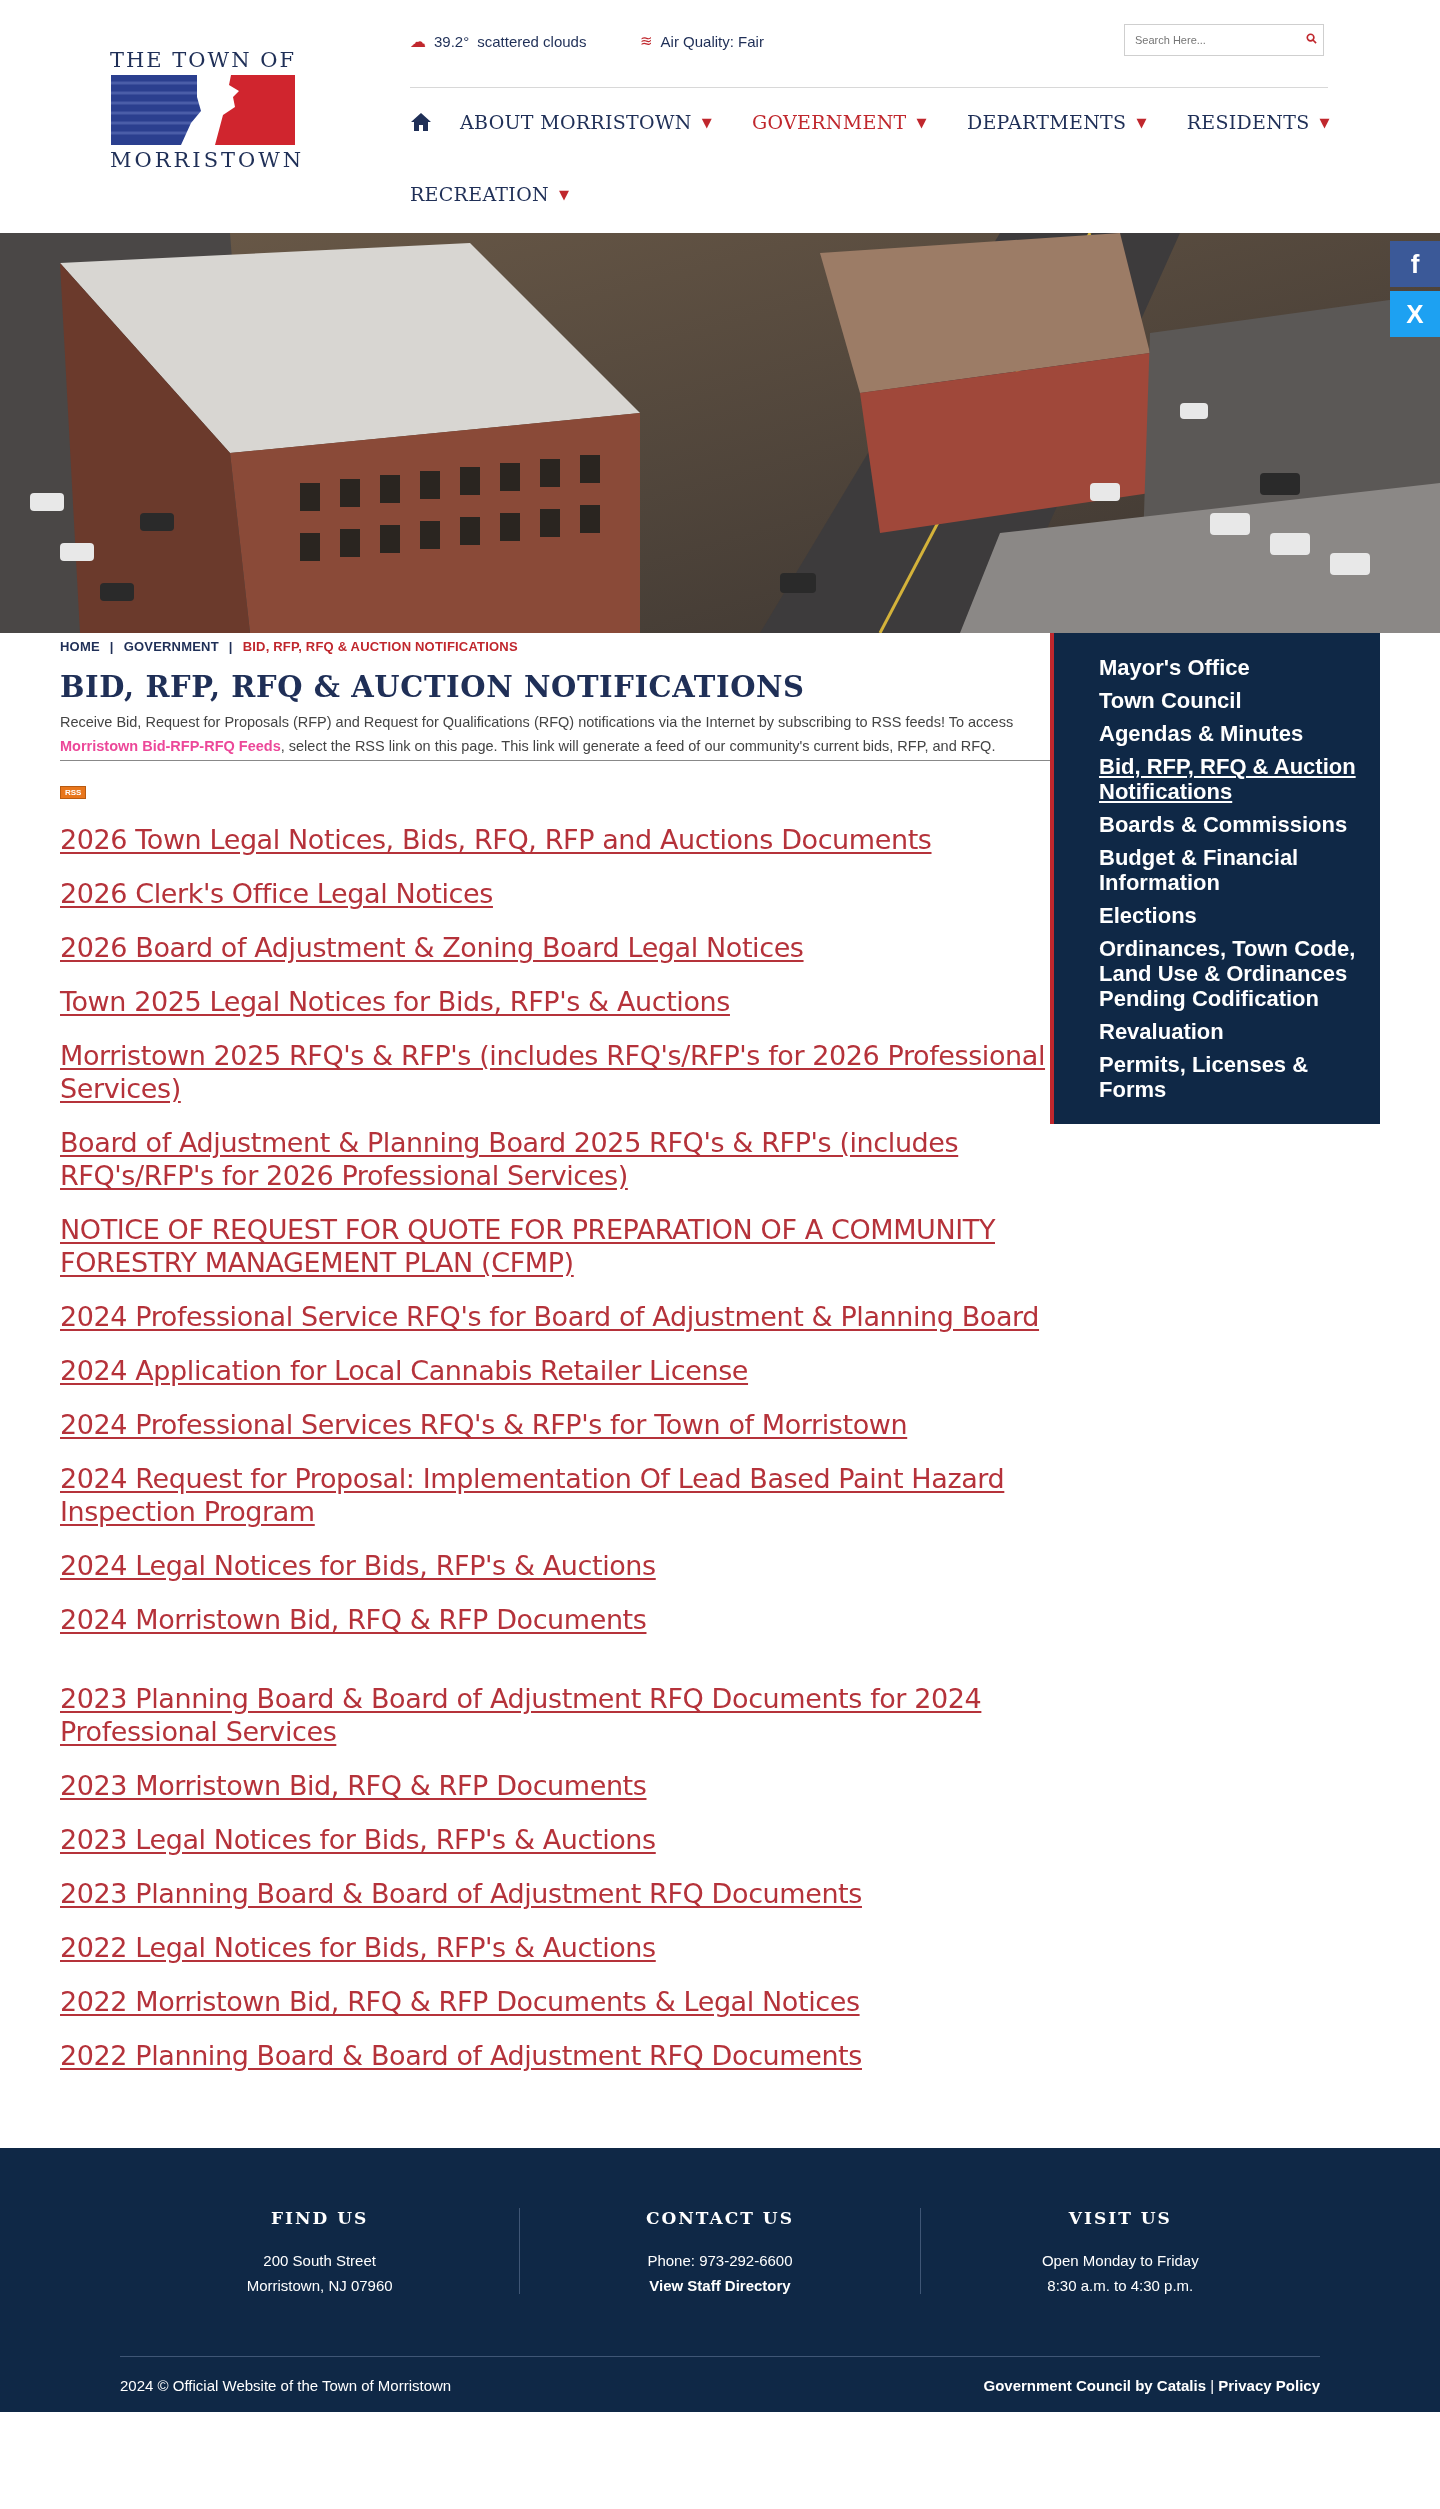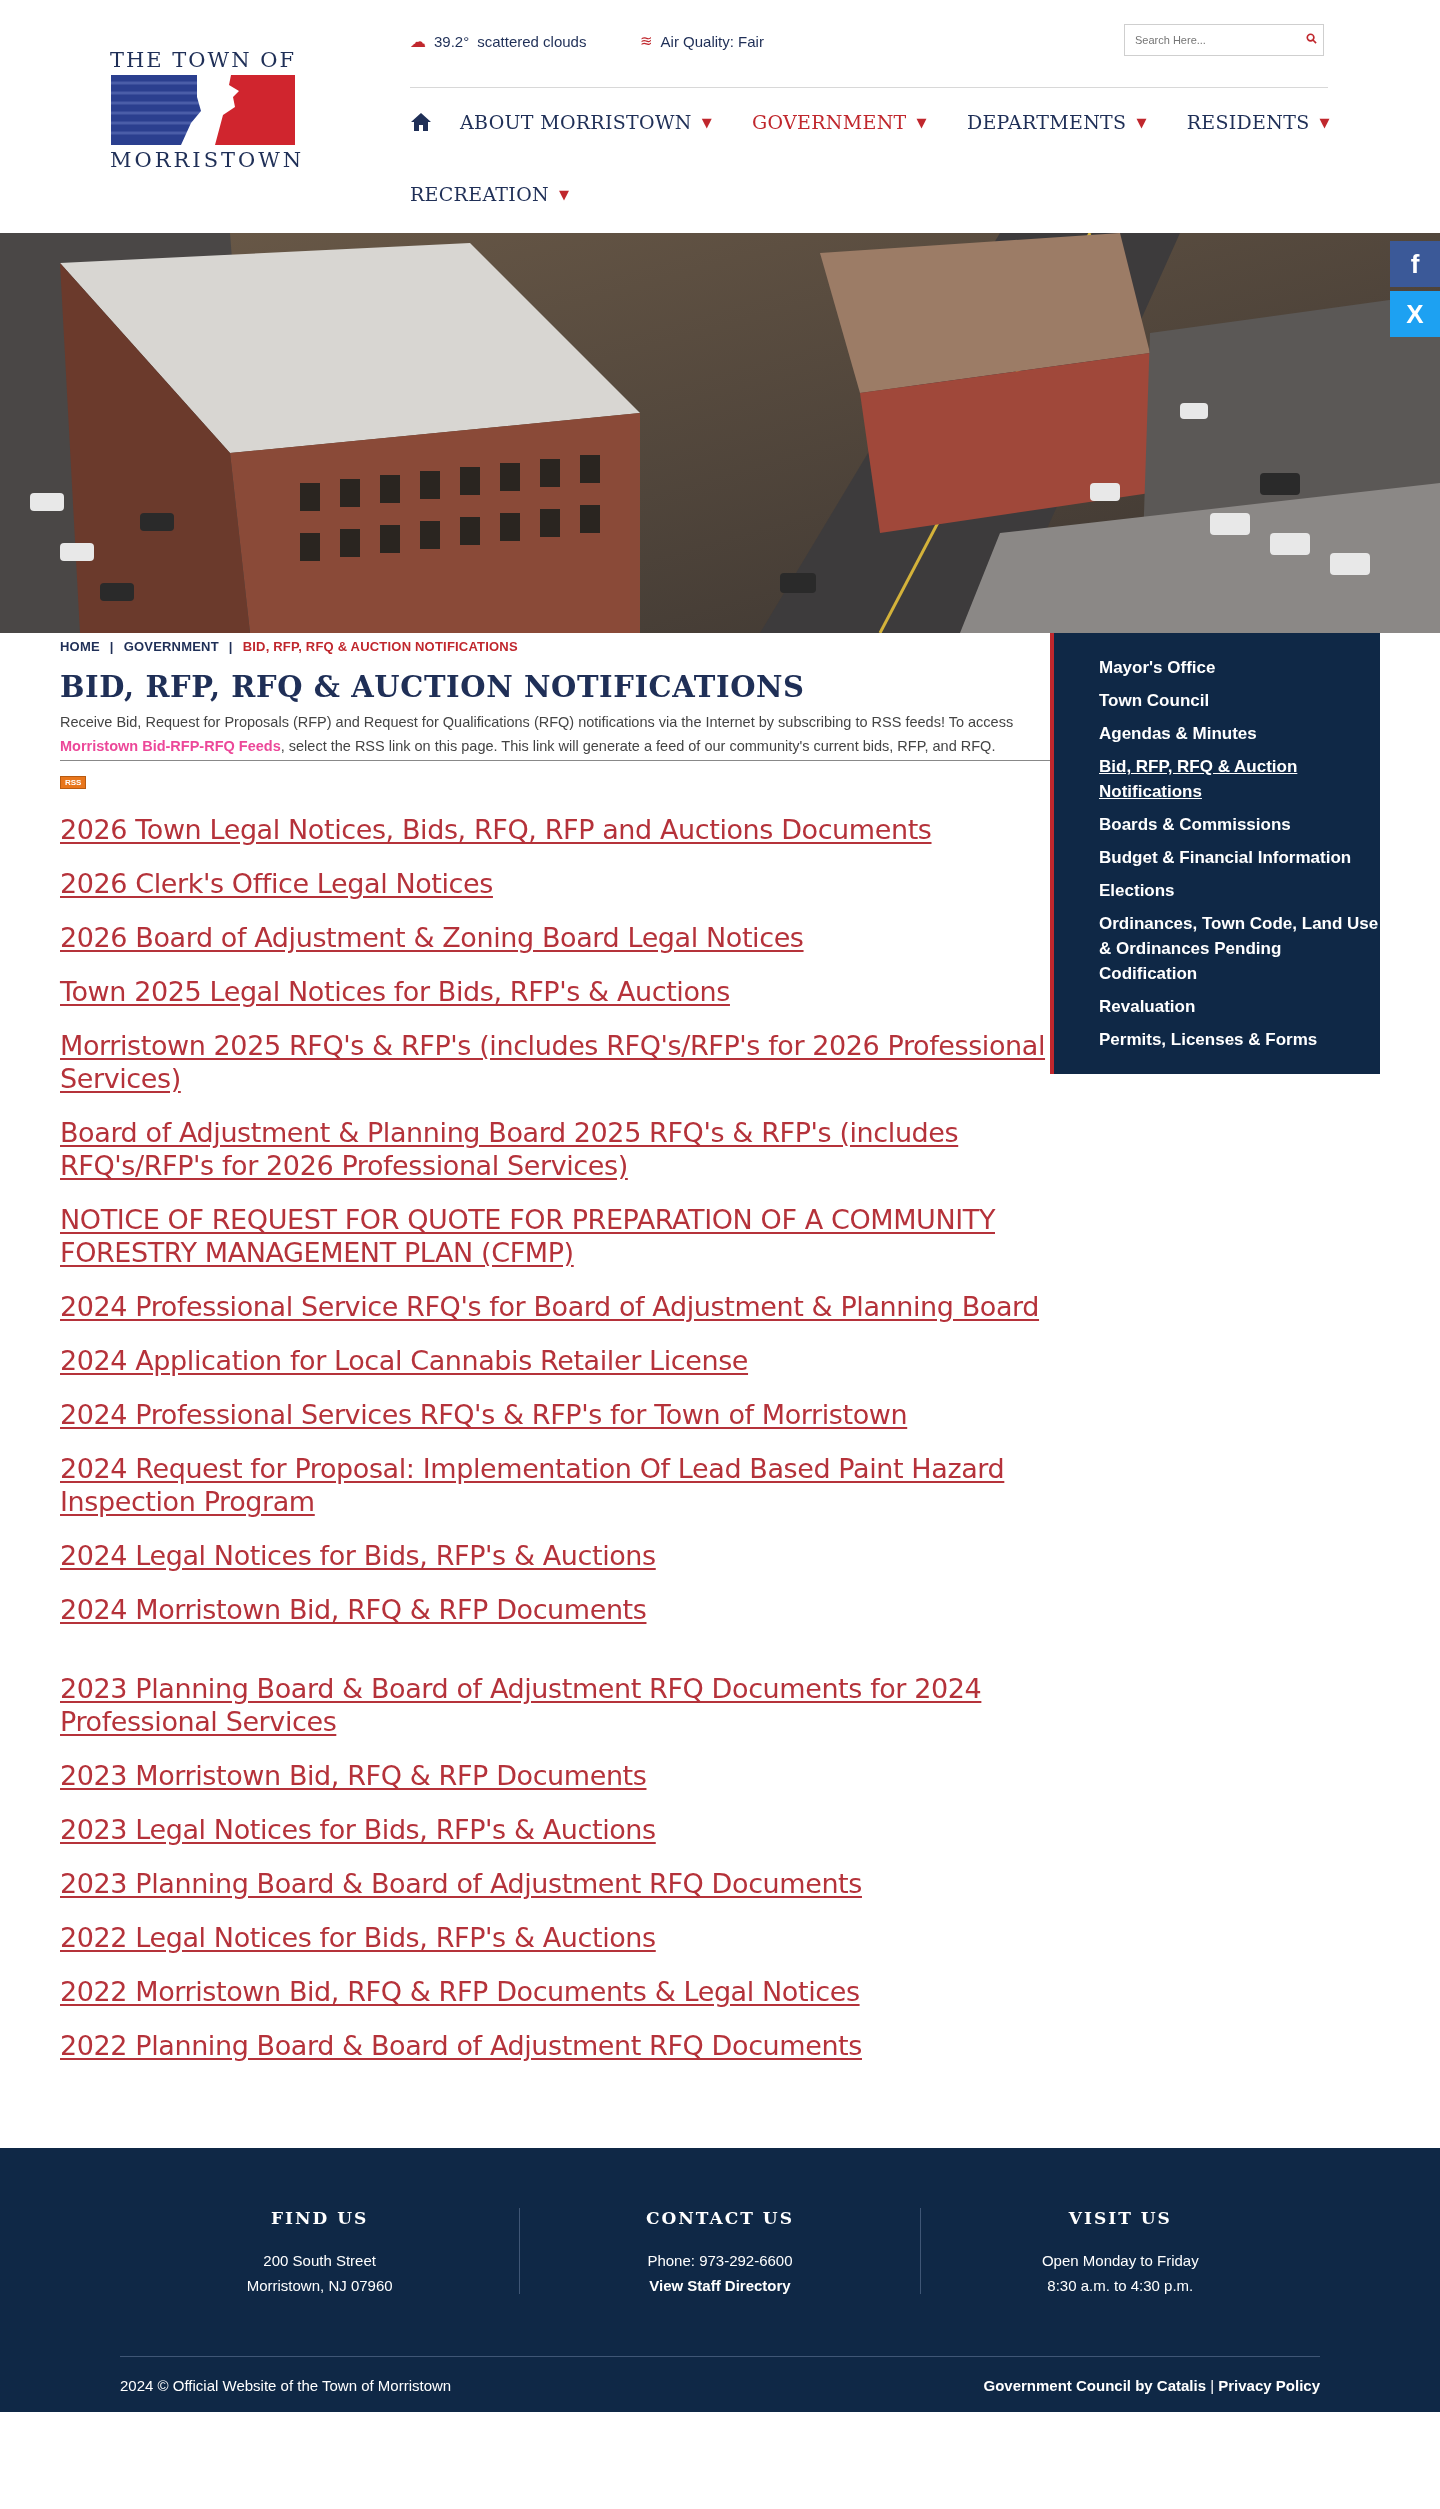--- a/index.html
+++ b/index.html
@@ -41,27 +41,27 @@
 
   
   .content { position: relative; min-height: 1515px; }
   .main { position: absolute; left: 60px; top: 0; width: 990px; }
   .crumbs { margin-top: 6px; font-size: 13px; font-weight: bold; color: #1f2f57; display: flex; gap: 10px; align-items: center; letter-spacing: 0.2px; }
   .crumbs .sep { color: #1f2f57; }
   .crumbs .current { color: #c0272d; }
   .page-title { font-family: "DejaVu Serif", serif; font-size: 29px; color: #1f2f57; margin-top: 16px; letter-spacing: 0.6px; font-weight: bold; }
   .intro { font-size: 14.5px; line-height: 24px; color: #444; margin-top: 6px; padding-bottom: 2px; border-bottom: 1px solid #888; width: 990px; }
   .intro b { color: #ec4899; }
-  .rss { display: inline-block; margin-top: 15px; background: #e8761c; color: #fff; font-size: 8px; font-weight: bold; padding: 1px 4px; border: 1px solid #b85a10; }
+  .rss { display: inline-block; margin-top: 25px; background: #e8761c; color: #fff; font-size: 8px; font-weight: bold; padding: 1px 4px; border: 1px solid #b85a10; }
   .links { margin-top: 24px; }
   .links a { display: block; color: #b5323a; font-size: 28px; line-height: 33px; text-decoration: underline; text-underline-offset: 3px; margin-bottom: 21px; width: 990px; font-family: "DejaVu Sans", sans-serif; font-weight: normal; letter-spacing: -0.4px; font-size: 27px; }
   .links a.gap { margin-top: 46px; }
 
   .sidebar { position: absolute; left: 1050px; top: 0; width: 330px; background: #0f2846; border-left: 4px solid #c0272d; padding: 22px 0 22px 45px; }
-  .sidebar a { display: block; color: #fff; font-size: 17px; font-weight: bold; line-height: 25px; margin-bottom: 8px; text-decoration: none; }
+  .sidebar a { display: block; color: #fff; font-size: 22px; font-weight: bold; line-height: 25px; margin-bottom: 8px; text-decoration: none; }
   .sidebar a.active { text-decoration: underline; }
 
   
   .footer { background: #0f2846; color: #fff; height: 264px; position: relative; }
   .fcols { position: absolute; top: 60px; left: 120px; width: 1200px; display: flex; }
   .fcol { flex: 1; text-align: center; border-right: 1px solid #3f5675; height: 86px; }
   .fcol:last-child { border-right: 0; }
   .fcol h3 { font-family: "DejaVu Serif", serif; font-size: 17px; letter-spacing: 2px; font-weight: bold; margin-bottom: 20px; }
   .fcol p { font-size: 15px; line-height: 25px; }
   .fcol p b { font-weight: bold; }

